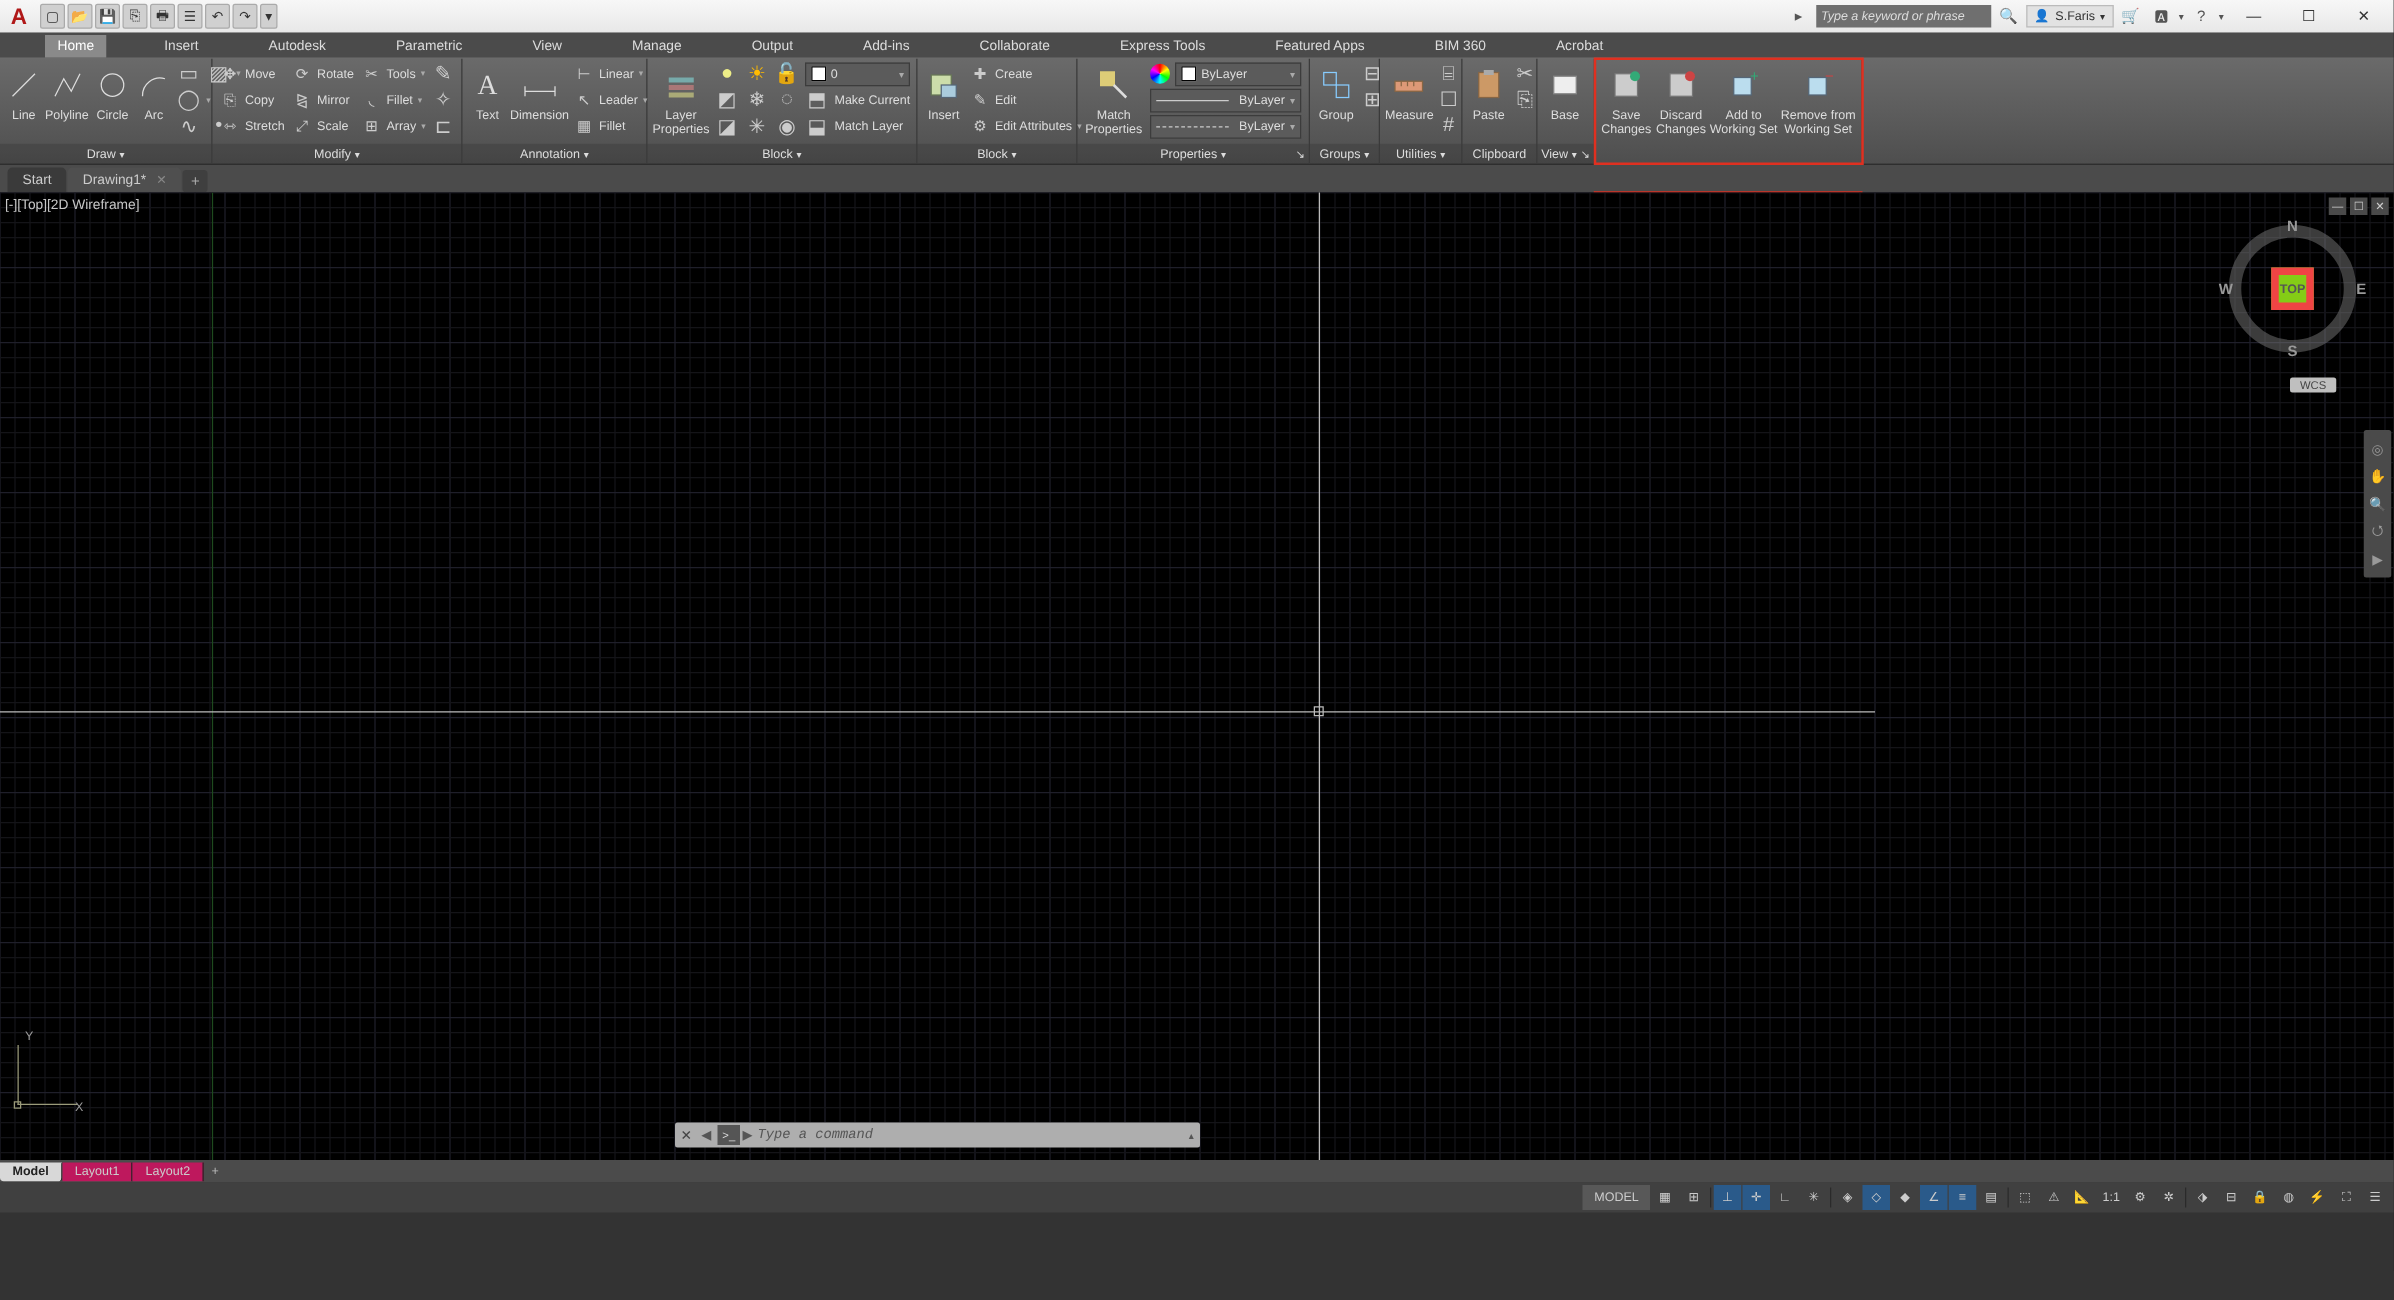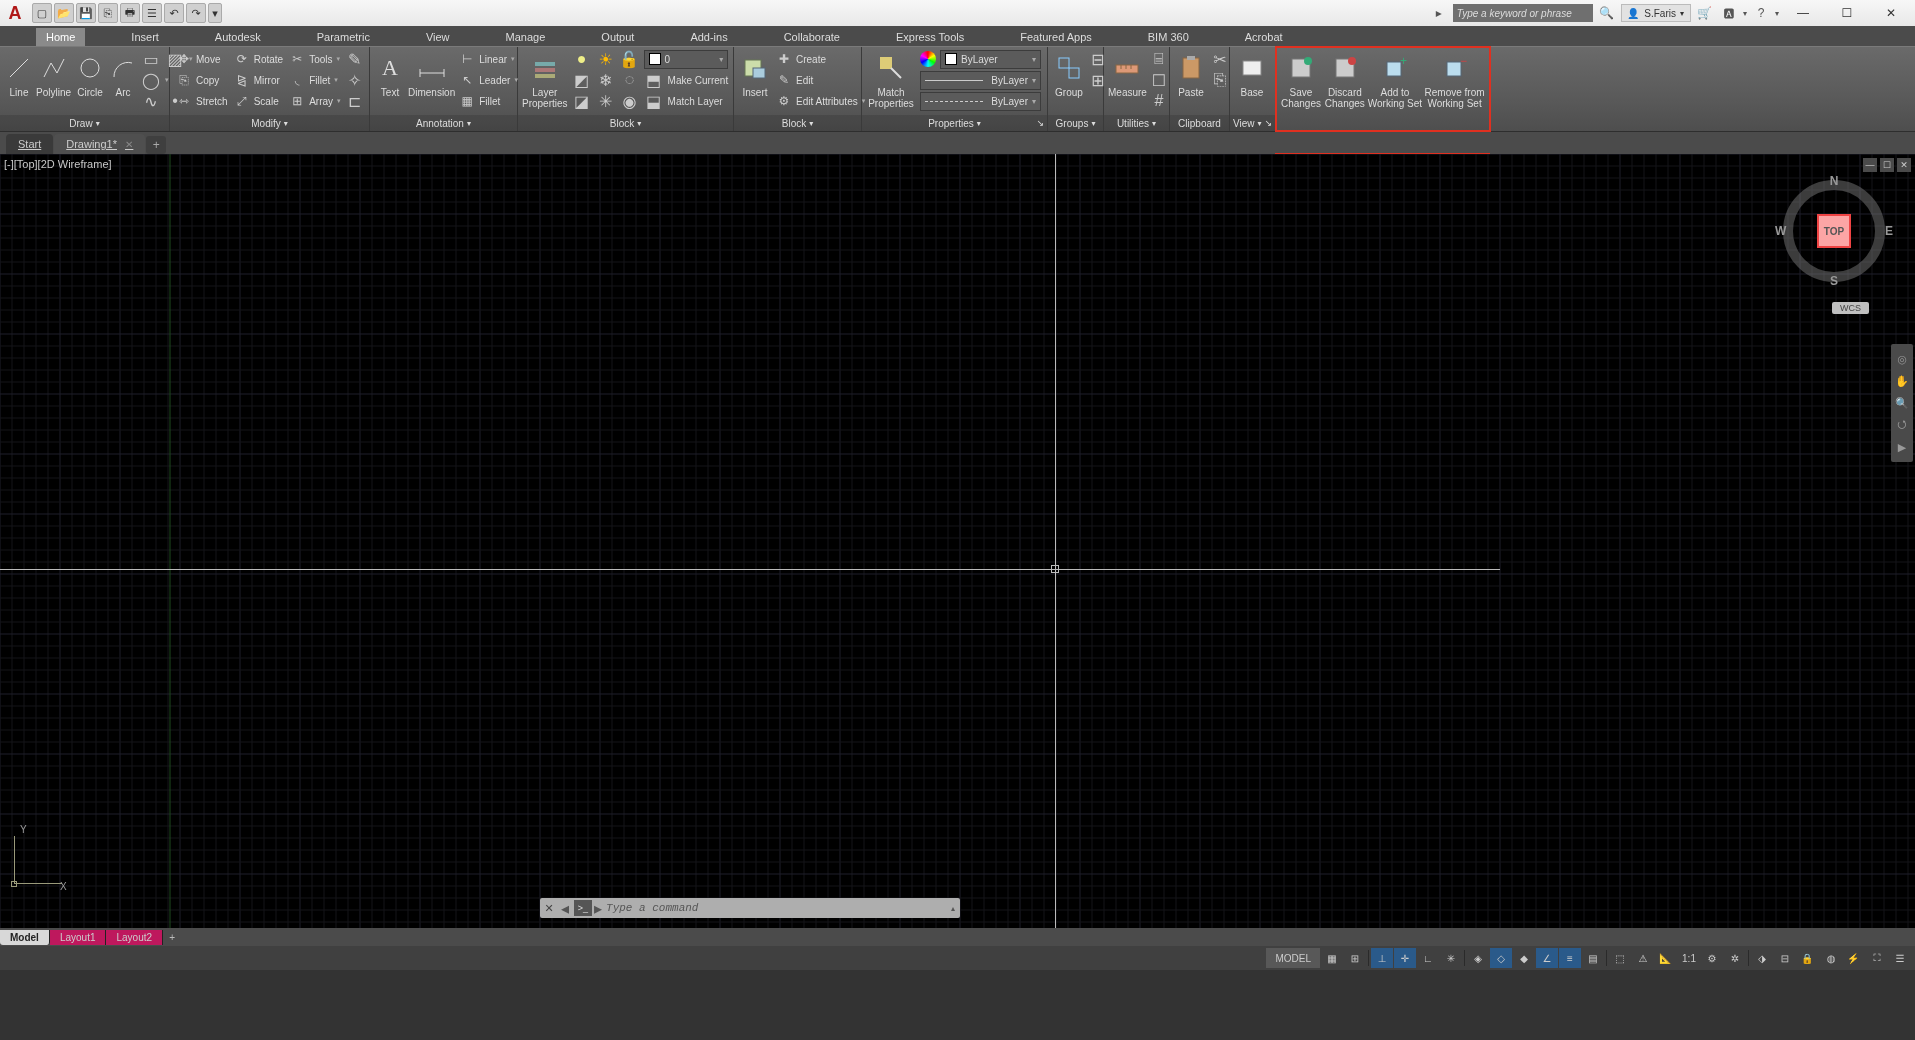--- a/index.html
+++ b/index.html
@@ -38,33 +38,33 @@
 .smallrow .dd{ font-size:7px; color:#aaa; }
 .iconbtn{ width:20px; height:20px; display:flex; align-items:center; justify-content:center; }
 .combo{ height:19px; background:#5b5b5b; border:1px solid #3c3c3c; display:flex; align-items:center; padding:0 4px; font-size:10px; color:#ddd; gap:4px; }
 .combo .sw{width:12px;height:12px;background:#fff;border:1px solid #000;}
 .combo .arrow{ margin-left:auto; font-size:8px; color:#aaa;}
 .panel.hl{ outline:2px solid #e03020; outline-offset:-1px; }
 .panel.hl .title{ outline:2px solid #e03020; outline-offset:-1px;margin-top:43px; }
 
 
 #filetabs{ height:22px; background:#4b4b4b; display:flex; align-items:flex-end; padding-left:6px; gap:1px; }
-#filetabs .ftab{ height:20px; background:#3a3a3a; border-radius:4px 4px 0 0; display:flex; align-items:center; padding:0 12px; font-size:11px; color:#ccc; gap:8px;text-decoration:underline; }
+#filetabs .ftab{ height:20px; background:#3a3a3a; border-radius:4px 4px 0 0; display:flex; align-items:center; padding:0 12px; font-size:11px; color:#ccc; gap:8px; }
 #filetabs .ftab .x{ color:#888; font-size:10px; }
 #filetabs .plus{ width:20px; height:18px; display:flex; align-items:center; justify-content:center; background:#3f3f3f; border-radius:3px; color:#aaa; font-size:12px;}
 
 
 #canvaswrap{ position:relative; background:#000; height:774px; }
 #vplabel{ position:absolute; top:4px; left:4px; font-size:11px; color:#c8c8c8; }
 #vctrl{ position:absolute; top:4px; right:4px; display:flex; gap:3px; }
 #vctrl span{ width:14px; height:14px; background:#4a4a4a; color:#ccc; display:flex; align-items:center; justify-content:center; font-size:9px;}
 #grid{ position:absolute; inset:0; }
 #viewcube{ position:absolute; top:22px; right:26px; width:110px; height:110px; }
 #viewcube .ring{ position:absolute; inset:4px; border:10px solid rgba(120,120,120,.5); border-radius:50%; }
-#viewcube .cube{ position:absolute; left:38px; top:38px; width:34px; height:34px; background:#fca5a5; color:#555; display:flex; align-items:center; justify-content:center; font:700 10px Arial; border:2px solid #ef4444;}
+#viewcube .cube{ position:absolute; left:38px; top:38px; width:34px; height:34px; background:#84cc16; color:#555; display:flex; align-items:center; justify-content:center; font:700 10px Arial; border:6px solid #ef4444;}
 #viewcube .n{position:absolute;top:-2px;left:50%;transform:translateX(-50%);font:700 12px Arial;color:#999;}
 #viewcube .s{position:absolute;bottom:-2px;left:50%;transform:translateX(-50%);font:700 12px Arial;color:#999;}
 #viewcube .e{position:absolute;right:-4px;top:50%;transform:translateY(-50%);font:700 12px Arial;color:#999;}
 #viewcube .w{position:absolute;left:-4px;top:50%;transform:translateY(-50%);font:700 12px Arial;color:#999;}
 #wcs{ position:absolute; top:148px; right:46px; background:#bfbfbf; color:#444; font-size:9px; padding:1px 8px; border-radius:2px;}
 #navbar{ position:absolute; right:2px; top:190px; width:22px; background:#4a4a4a; display:flex; flex-direction:column; padding:4px 0; border-radius:2px;}
 #navbar .nvb{ height:22px; display:flex; align-items:center; justify-content:center; color:#999; font-size:11px;}
 #ucs{ position:absolute; left:8px; bottom:38px; width:64px; height:64px; }
 #ucs .yax{ position:absolute; left:6px; bottom:6px; width:1px; height:48px; background:#9a9a7a;}
 #ucs .xax{ position:absolute; left:6px; bottom:6px; width:48px; height:1px; background:#9a9a7a;}

